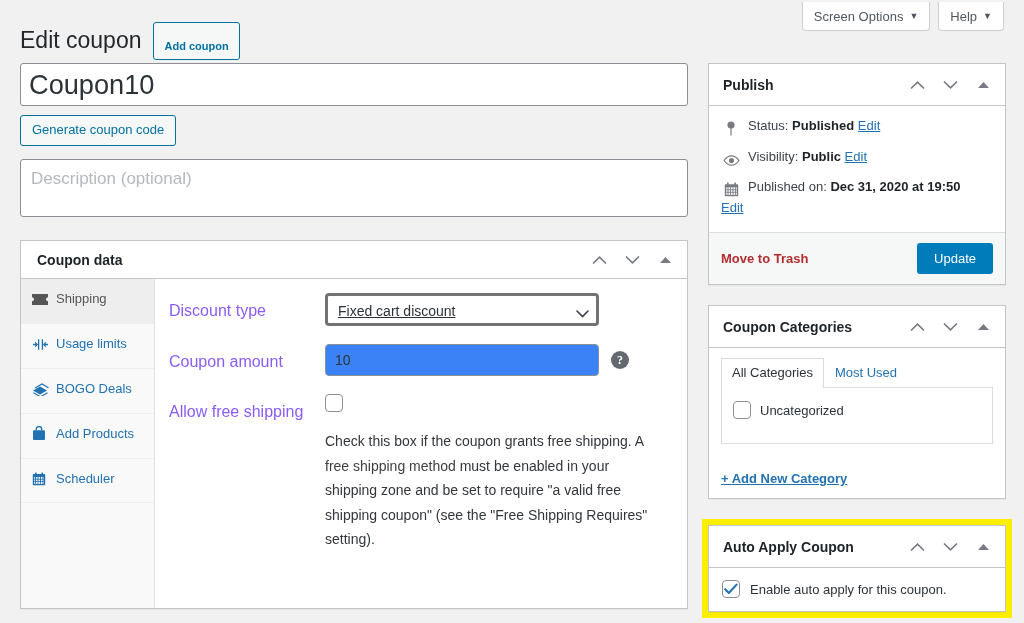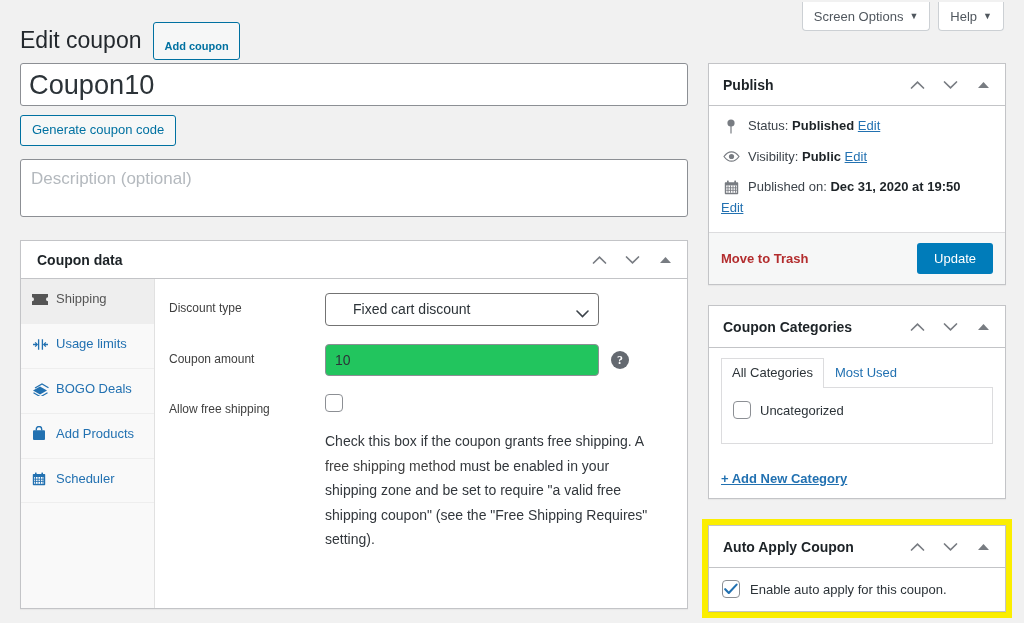--- a/index.html
+++ b/index.html
@@ -143,49 +143,50 @@
     font-weight: 400;
   }
   .coupon-panel { flex: 1; padding: 14px 10px 10px 14px; background: #fff; }
 
   .field-row {
     display: flex; align-items: flex-start;
     margin-bottom: 18px;
   }
   .field-label {
     width: 156px; flex: none;
-    font-size: 12px; color: #404040;
+    font-size: 16px; color: #8b5cf6;
     padding-top: 7px;
     line-height: 1.4;
   }
   .field-control { flex: 1; }
   .select-box {
     width: 274px; height: 33px;
-    border: 1px solid #737373;
+    border: 3px solid #737373;
     border-radius: 4px;
     background: #fff;
     font-size: 14px;
-    padding: 0 30px 0 27px;
+    padding: 0 30px 0 10px;
     color: #2c3338;
     font-family: "Liberation Sans", sans-serif;
     appearance: none;
     cursor: pointer;
     line-height: 31px;
     position: relative;
+    text-decoration: underline;
   }
   .select-wrap { position: relative; width: 274px; }
   .select-arrow {
     position: absolute; right: 10px; top: 11px;
     pointer-events: none;
   }
   .text-input {
     width: 274px; height: 32px;
     border: 1px solid #8c8f94;
     border-radius: 4px;
-    background: #22c55e;
+    background: #3b82f6;
     font-size: 14px;
     padding: 0 9px;
     color: #2c3338;
     font-family: "Liberation Sans", sans-serif;
     outline: none;
   }
   .amount-row { display: flex; align-items: center; gap: 12px; }
   .help-tip {
     width: 18px; height: 18px; border-radius: 50%;
     background: #646970; color: #fff;
@@ -226,21 +227,21 @@
   }
   .sb-header {
     display: flex; align-items: center; justify-content: space-between;
     padding: 0 12px 0 14px;
     height: 42px;
     border-bottom: 1px solid #c3c4c7;
   }
   .sb-title { font-size: 14px; font-weight: bold; color: #1d2327; }
   .sb-inner { padding: 10px 12px 4px; }
   .pub-line {
-    display: flex; align-items: center;
+    display: flex; align-items: flex-end;
     font-size: 13px; color: #3c434a;
     margin-bottom: 11px;
     line-height: 1.5;
     flex-wrap: wrap;
   }
   .pub-ico {
     width: 20px; flex: none; margin-right: 7px;
     display: flex; align-items: center; justify-content: center;
     padding-top: 1px;
   }

